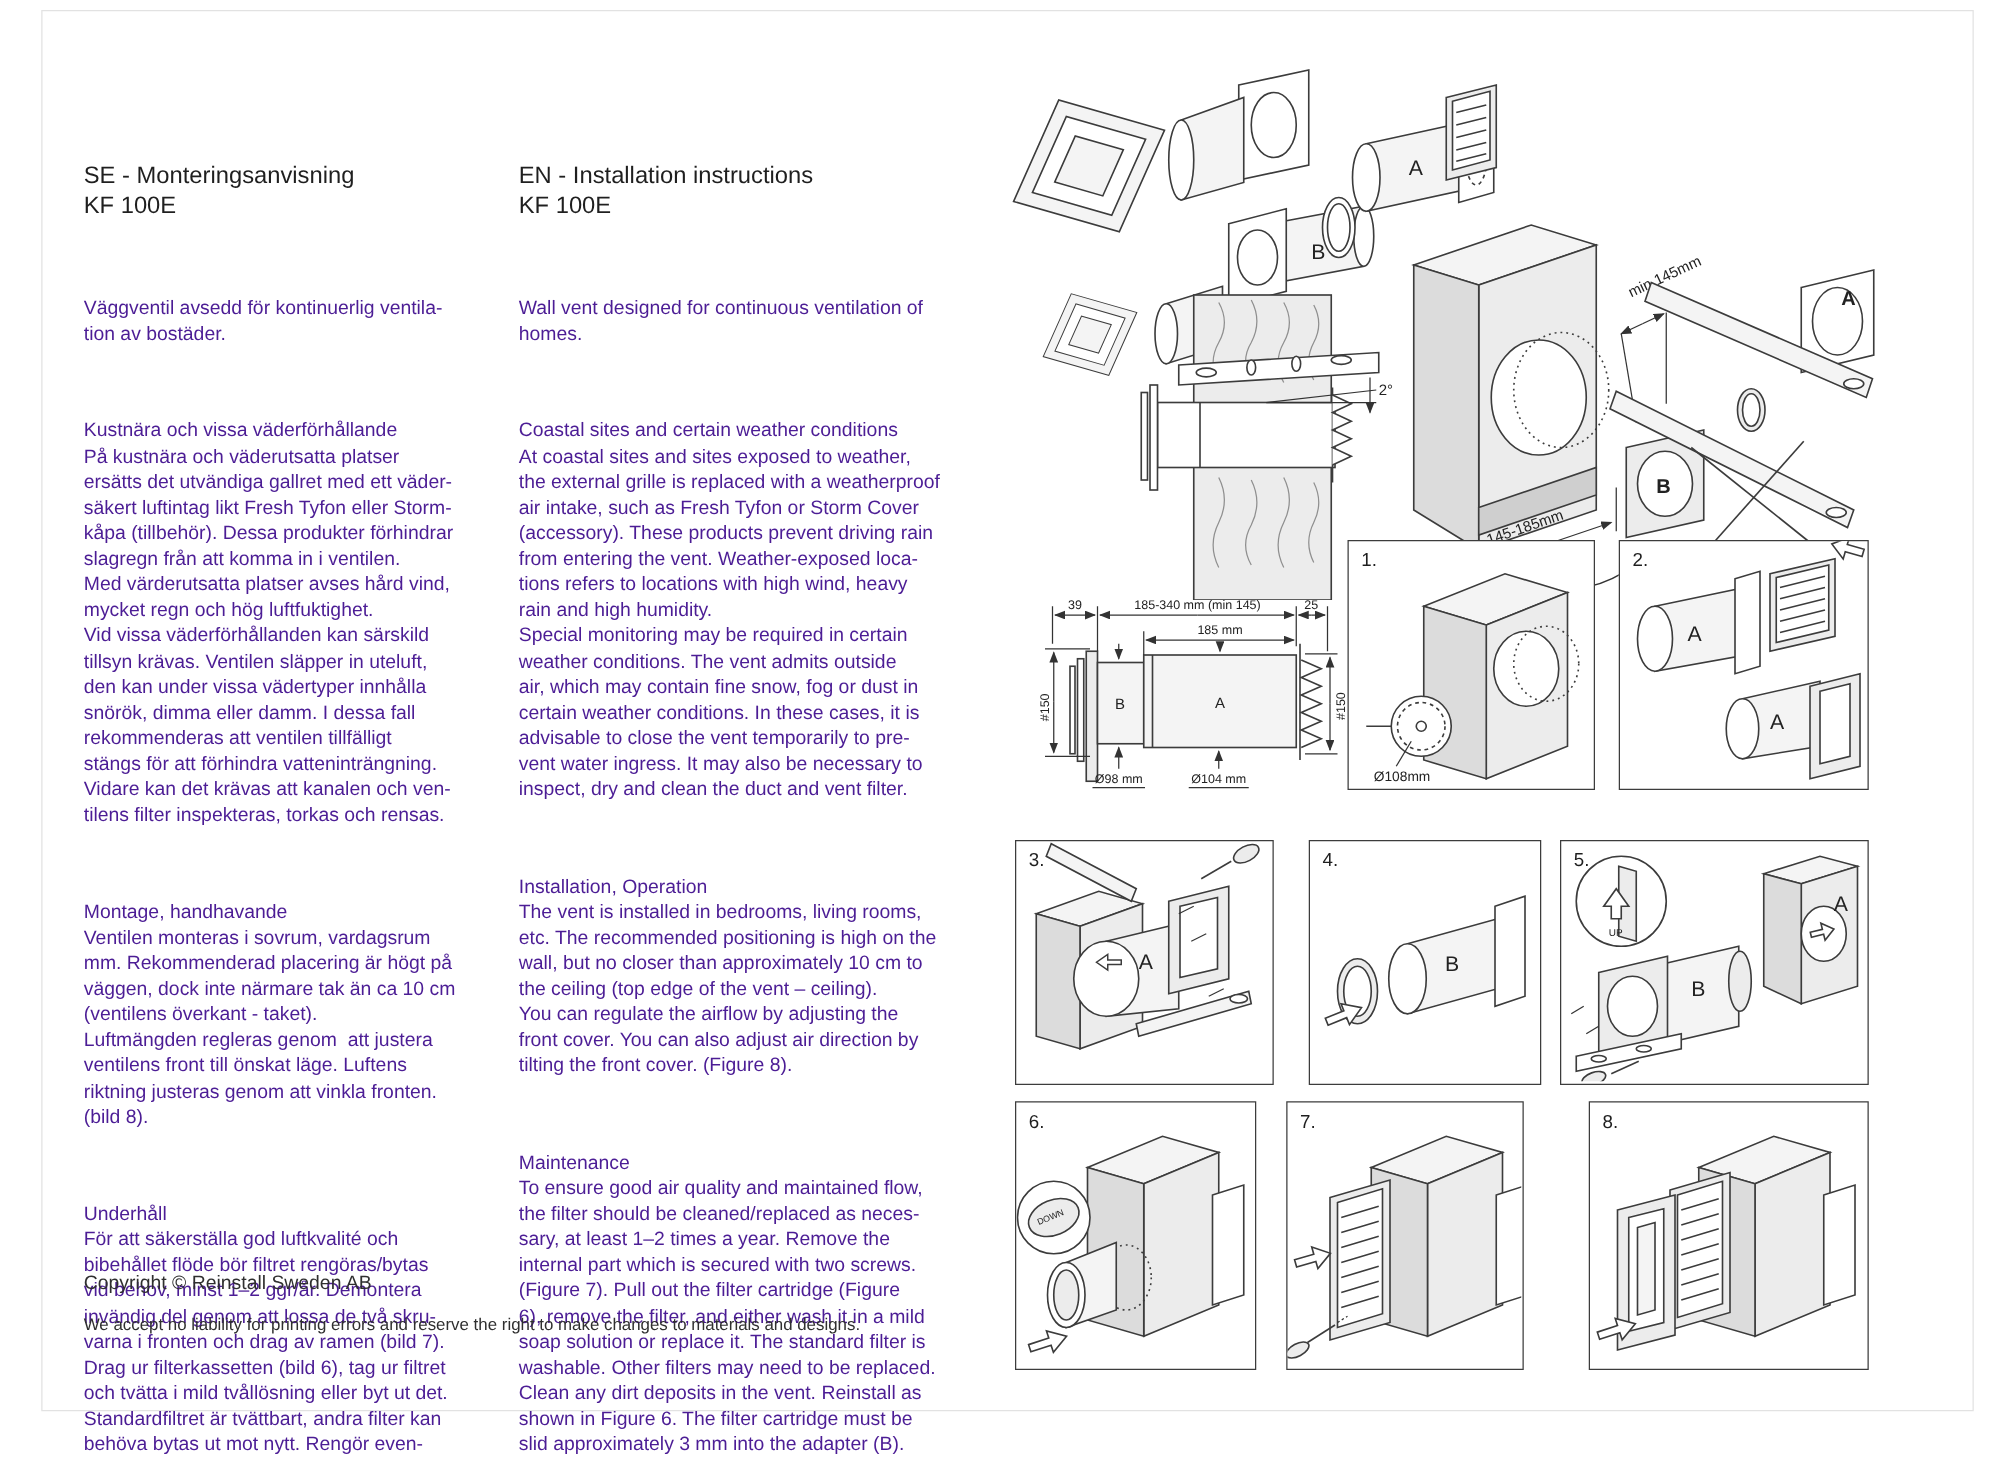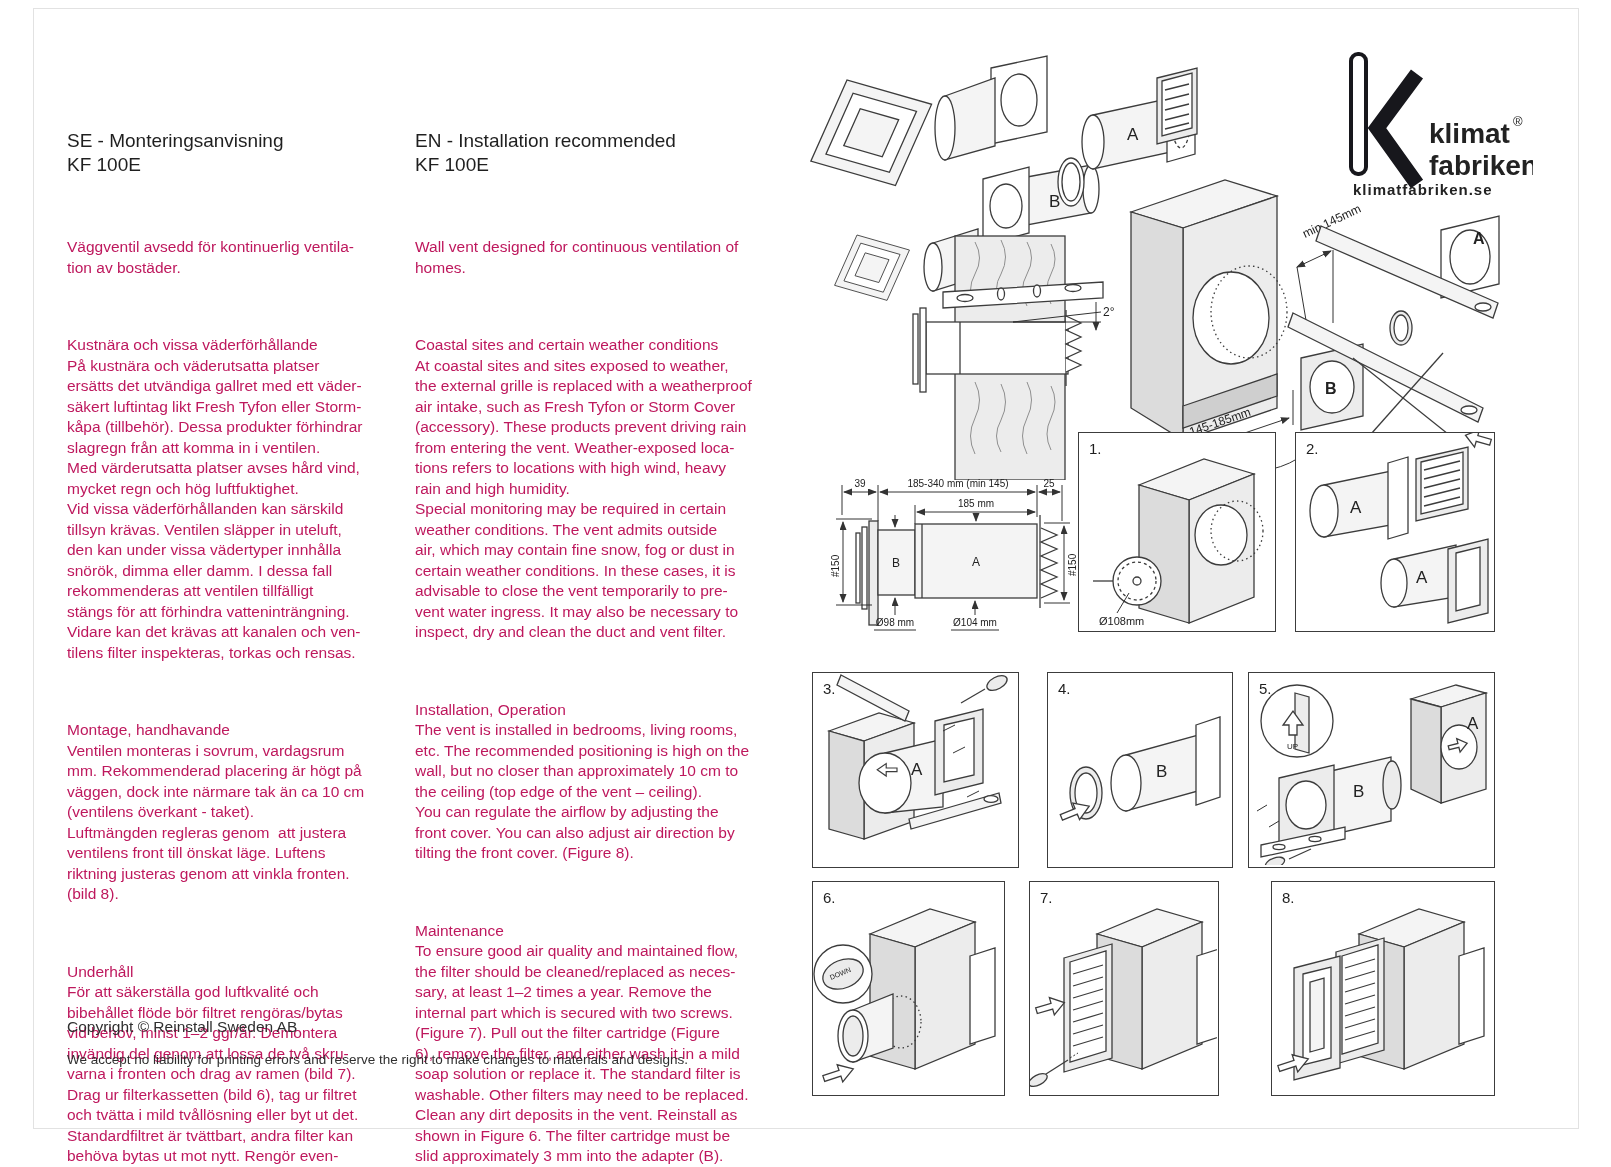--- a/index.html
+++ b/index.html
@@ -4,21 +4,21 @@
 <style>
   *{box-sizing:border-box;margin:0;padding:0}
   html,body{width:1611px;height:1167px}
   body{position:relative;background:#fff;color:#2f2f2f;font-family:"Liberation Sans",sans-serif}
   .page{position:absolute;inset:0;background:#fff;overflow:hidden}
   .frame{position:absolute;left:33px;top:8px;width:1546px;height:1121px;border:1px solid #e2e2e2}
   .col{position:absolute;top:93px;white-space:pre}
   .col-se{left:67px;width:345px}
   .col-en{left:415px;width:400px}
   .col h1{font-size:19px;line-height:24px;font-weight:normal;color:#1f1f1f;margin-bottom:24px;white-space:pre}
-  .para{font-size:15.5px;line-height:20.5px;margin-bottom:21px;white-space:pre;color:#be185d}
+  .para{font-size:15.5px;line-height:20.5px;margin-bottom:21px;white-space:pre;color:#4c1d95}
   .footer{position:absolute;left:67px;top:1017px}
   .footer .f1{font-size:15.5px;line-height:20px}
   .footer .f3{font-size:13.5px;line-height:17px;margin-top:14px}
   .logo{position:absolute;left:1303px;top:48px;width:230px;height:152px}
   .figbox{position:absolute;border:1.6px solid #3c3c3c;background:#fff}
   .fignum{position:absolute;left:10px;top:7px;font-size:15px;color:#1f1f1f}
   .diag{position:absolute}
   svg text{font-family:"Liberation Sans",sans-serif;fill:#222}
   .ln{fill:none;stroke:#3c3c3c;stroke-width:1.3}
   .lt{fill:none;stroke:#8f8f8f;stroke-width:1}
@@ -79,21 +79,21 @@
 Drag ur filterkassetten (bild 6), tag ur filtret
 och tvätta i mild tvållösning eller byt ut det.
 Standardfiltret är tvättbart, andra filter kan
 behöva bytas ut mot nytt. Rengör even-
 tuella smutsavlagringar i ventilen. Åter-
 montera enligt bild 6. Filterkassetten ska
 tryckas in ca. 3 mm innanför stosen (B).</p>
   </section>
 
   <section class="col col-en">
-    <h1>EN - Installation recommended
+    <h1>EN - Installation instructions
 KF 100E</h1>
     <p class="para">Wall vent designed for continuous ventilation of
 homes.</p>
     <p class="para">Coastal sites and certain weather conditions
 At coastal sites and sites exposed to weather,
 the external grille is replaced with a weatherproof
 air intake, such as Fresh Tyfon or Storm Cover
 (accessory). These products prevent driving rain
 from entering the vent. Weather-exposed loca-
 tions refers to locations with high wind, heavy
@@ -120,30 +120,20 @@
 internal part which is secured with two screws.
 (Figure 7). Pull out the filter cartridge (Figure
 6), remove the filter, and either wash it in a mild
 soap solution or replace it. The standard filter is
 washable. Other filters may need to be replaced.
 Clean any dirt deposits in the vent. Reinstall as
 shown in Figure 6. The filter cartridge must be
 slid approximately 3 mm into the adapter (B).</p>
   </section>
 
-  <div class="logo">
-    <svg width="230" height="152" viewBox="0 0 230 152">
-      <rect class="kglyph" x="48" y="6" width="15" height="120" rx="7" stroke-width="4" fill="#17171c"></rect>
-      <path class="kglyph" d="M114,26 L74,80 L114,136" stroke-width="15" stroke-linecap="butt" stroke-linejoin="miter"></path>
-      <text x="126" y="95" font-size="28" font-weight="bold" fill="#17171c">klimat</text>
-      <text x="210" y="78" font-size="13" fill="#17171c">®</text>
-      <text x="126" y="127" font-size="28" font-weight="bold" fill="#17171c">fabriken</text>
-      <text x="50" y="147" font-size="15" font-weight="bold" letter-spacing="1" fill="#2a2a2e">klimatfabriken.se</text>
-    </svg>
-  </div>
 
   <svg class="diag" style="left:795px;top:40px" width="710" height="440" viewBox="0 0 710 440">
     <defs>
       <marker id="amA" markerWidth="9" markerHeight="8" refX="8" refY="3.5" orient="auto">
           <path d="M0,0L9,3.5L0,7z" fill="#333"></path>
         </marker>
     </defs>
 
     <g transform="translate(52,40) rotate(16) skewX(-8)">
       <rect class="fl" width="88" height="88"></rect>

